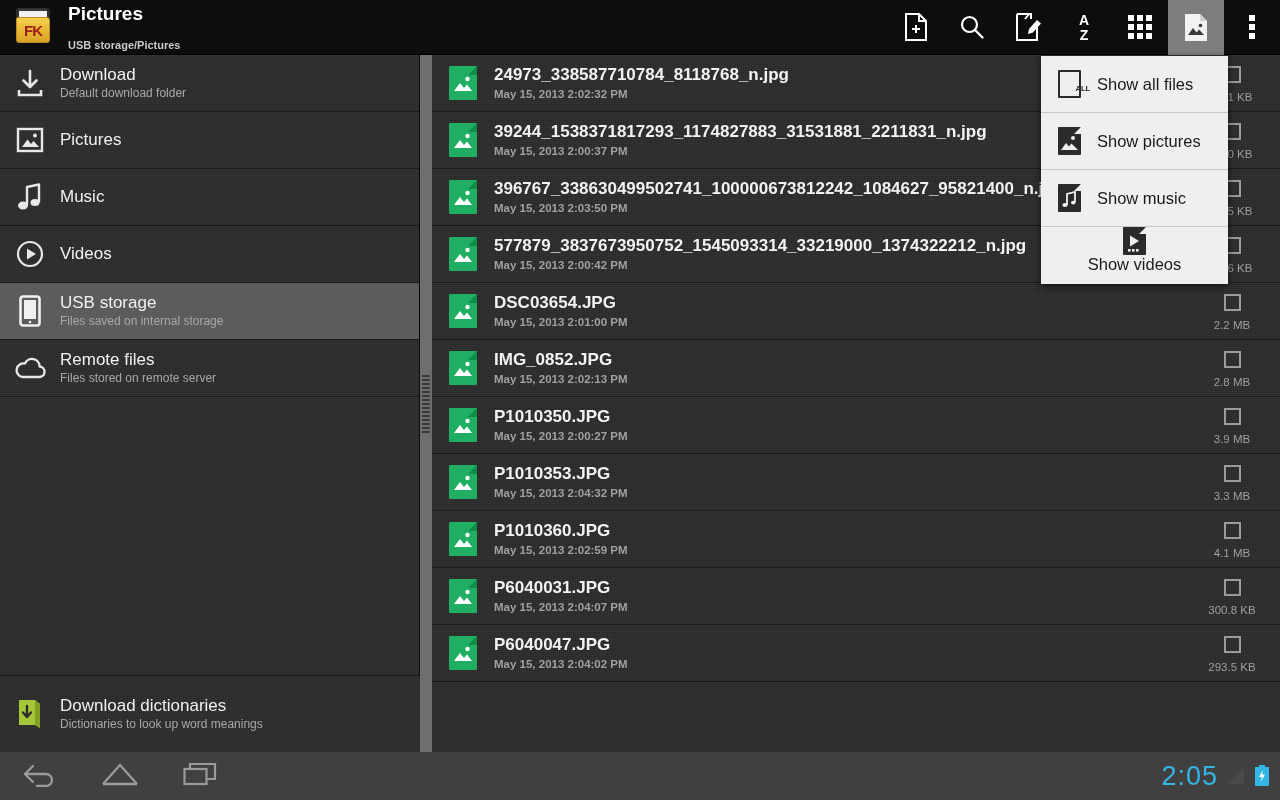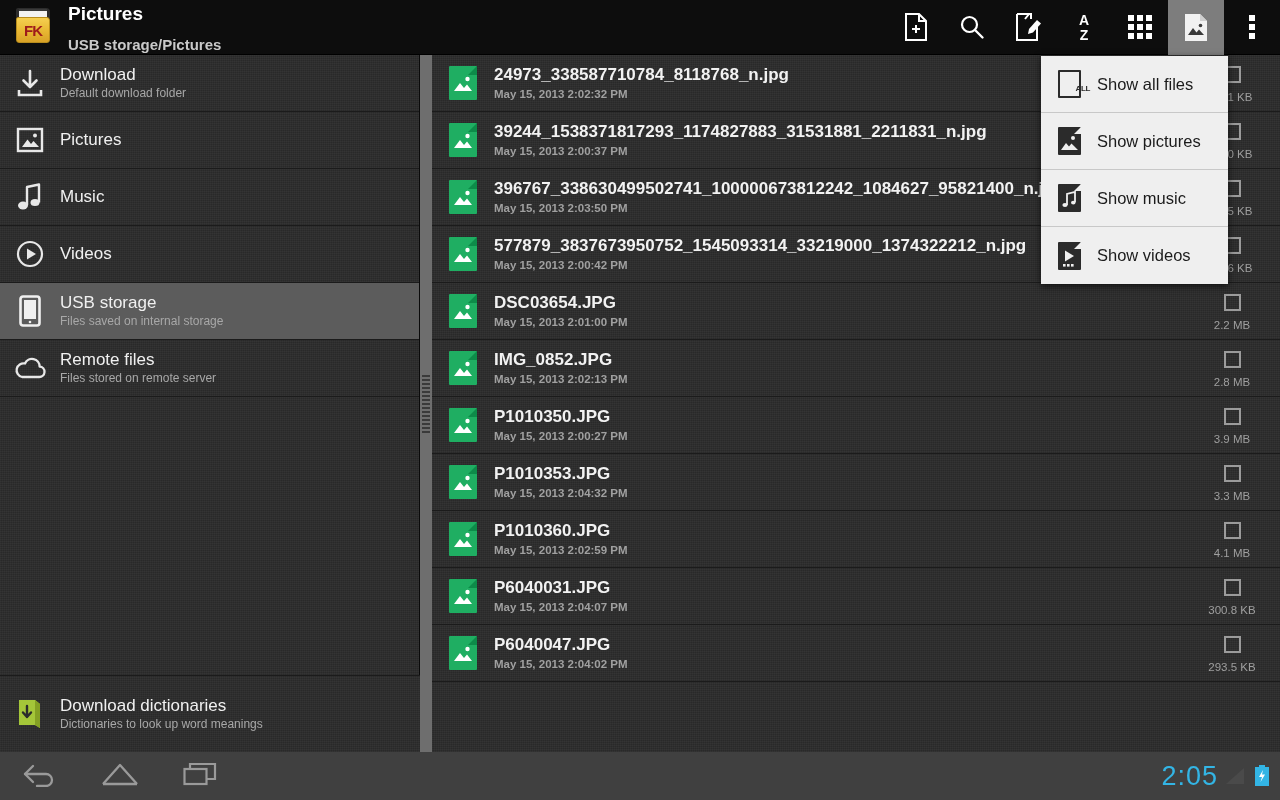--- a/index.html
+++ b/index.html
@@ -45,21 +45,21 @@
   }
   .fold-fk {
     position:absolute; left:2px; top:10px; width:34px; height:26px;
     display:flex; align-items:center; justify-content:center;
     font-family:"Liberation Sans", sans-serif;
     font-weight:bold; font-size:15px; color:#9e1b1b;
     letter-spacing:-1px; line-height:1;
   }
   #title-text { margin-left:14px; display:flex; flex-direction:column; justify-content:center; }
   #title-main { color:#fff; font-size:19px; font-weight:bold; line-height:21px; }
-  #title-sub { color:#c9c9c9; font-size:15px; font-weight:bold; line-height:14px; margin-top:14px; }
+  #title-sub { color:#c9c9c9; font-size:11px; font-weight:bold; line-height:14px; margin-top:14px; }
 
   #toolbar { margin-left:auto; display:flex; height:55px; align-items:stretch; }
   .tb-btn {
     width:56px; height:55px; display:flex; align-items:center; justify-content:center;
     cursor:pointer;
   }
   .tb-btn.active { background:#7d7d7d; }
   .tb-btn svg { display:block; }
 
   
@@ -144,21 +144,21 @@
     position:absolute; left:1041px; top:56px; width:187px;
     background:#efefef;
     box-shadow:0 2px 7px rgba(0,0,0,.65);
     z-index:40;
   }
   .menu-item {
     height:57px; display:flex; align-items:center;
     border-bottom:1px solid #c8c8c8;
     cursor:pointer;
   }
-  .menu-item:last-child { border-bottom:none; }
+  .menu-item:last-child { border-bottom:none;flex-direction:column; }
   .menu-icon { width:56px; min-width:56px; display:flex; align-items:center; justify-content:center; }
   .menu-label { color:#1b1b1b; font-size:16.5px; }
   .doc-dark {
     position:relative; width:23px; height:28px; background:#2b2b2b; border-radius:1px;
   }
   .doc-dark::after {
     content:""; position:absolute; right:0; top:0;
     border-width:0 0 7px 7px; border-style:solid;
     border-color:transparent transparent #efefef transparent;
   }

